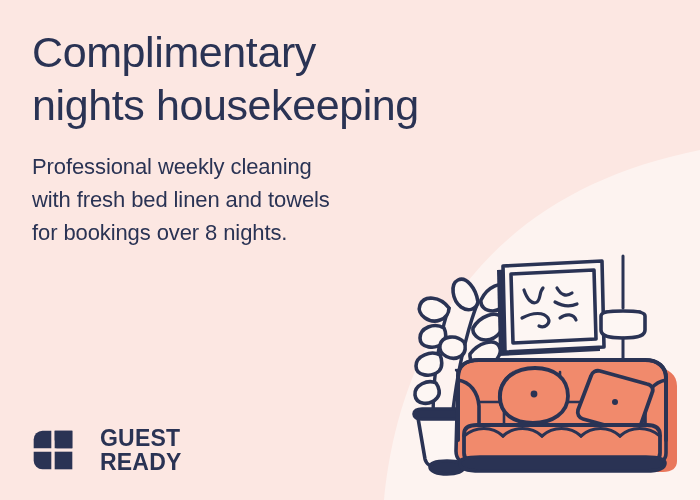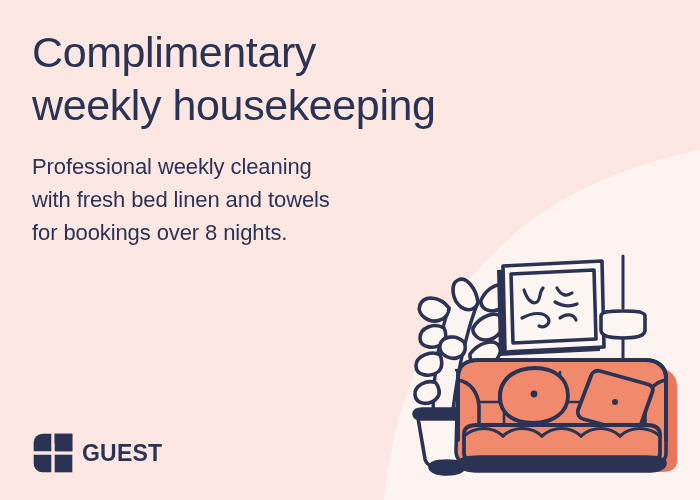--- a/index.html
+++ b/index.html
@@ -66,21 +66,21 @@
     white-space: pre-line;
   }
 
   
   .logo {
     position: absolute;
     left: 32px;
     bottom: 26px;
     display: flex;
     align-items: center;
-    gap: 8px;
+    gap: 26px;
     z-index: 6;
   }
   .logo-mark {
     display: block;
     width: 42px;
     height: 42px;
   }
   .logo-words {
     display: flex;
     flex-direction: column;
@@ -116,40 +116,41 @@
 
 <div class="card">
 
   <div class="bg-base"></div>
   <svg class="bg-sweep" viewBox="0 0 700 500" preserveAspectRatio="none" aria-hidden="true">
     <path d="M700,150 C560,178 470,250 420,360 C398,408 388,458 384,500 L700,500 Z" fill="#fdf3f0"></path>
   </svg>
 
   <div class="content">
     <h1 class="headline">Complimentary
-weekly housekeeping</h1>
+nights housekeeping</h1>
     <p class="subhead">Professional weekly cleaning
 with fresh bed linen and towels
 for bookings over 8 nights.</p>
   </div>
 
   <div class="logo">
     <svg class="logo-mark" viewBox="0 0 100 100" aria-hidden="true">
 
       <path d="M46,4 L46,46 L4,46 L4,25 A21,21 0 0,1 25,4 Z" fill="#2a3354"></path>
 
       <path d="M54,4 L96,4 L96,46 L54,46 A0,0 0 0,0 54,46 C54,24 54,4 54,4 Z" fill="#2a3354"></path>
       <path d="M54,4 L96,4 L96,46 L58,46 A42,42 0 0,0 54,26 Z" fill="#2a3354"></path>
 
       <path d="M46,54 L46,96 L25,96 A21,21 0 0,1 4,75 L4,54 Z" fill="#2a3354"></path>
 
       <path d="M54,54 L96,54 L96,96 L54,96 Z" fill="#2a3354"></path>
     </svg>
     <div class="logo-words">
       <span class="logo-word">GUEST</span>
+      <span class="logo-word">READY</span>
     </div>
   </div>
 
   <div class="illustration">
     <svg viewBox="0 0 300 250" aria-hidden="true">
       <g fill="none" stroke="#2a3354" stroke-width="3.6" stroke-linecap="round" stroke-linejoin="round">
 
         <g>
 
           <path d="M33,168 C33,140 36,112 40,92 C43,76 46,66 49,58" stroke-width="3.4" fill="none"></path>

